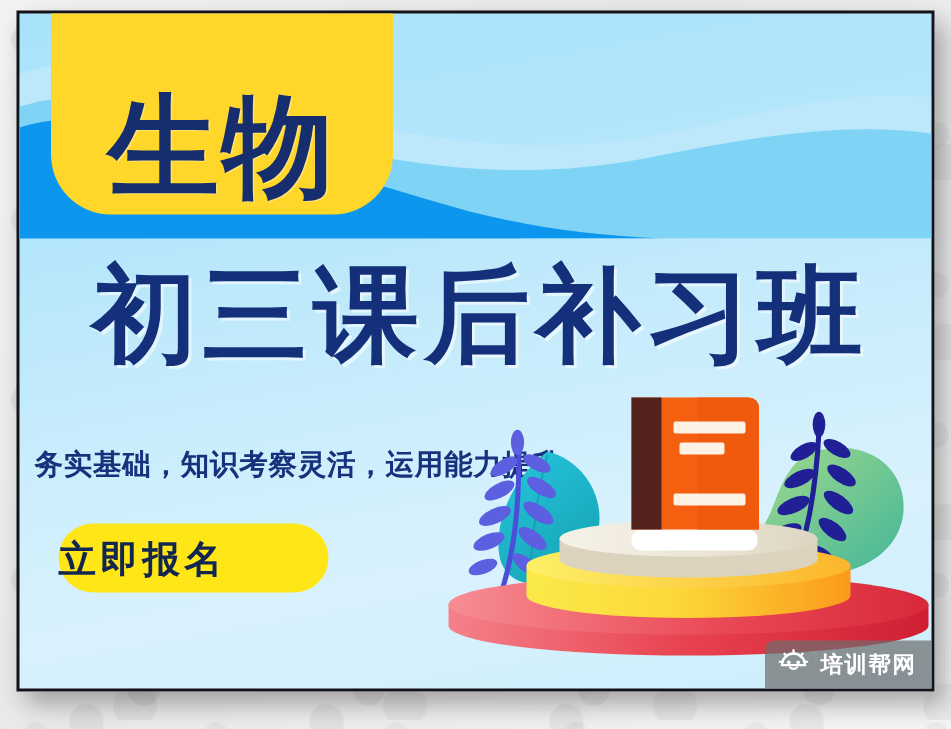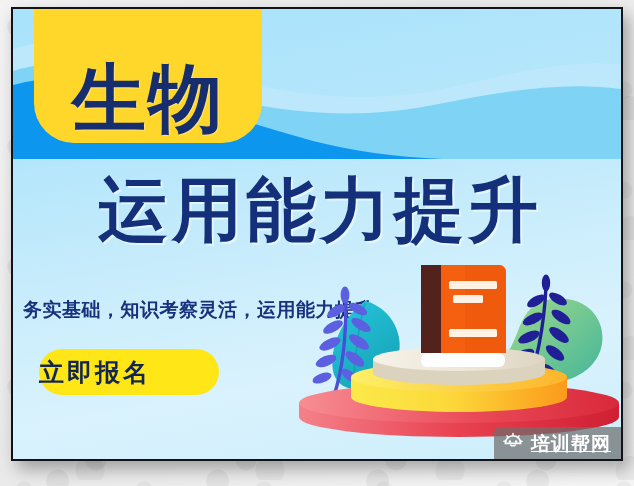--- a/index.html
+++ b/index.html
@@ -163,26 +163,25 @@
     height: 32px;
     padding: 0 10px 0 8px;
     background: rgba(110,110,110,0.72);
     border-radius: 6px 0 0 0;
     display: flex;
     align-items: center;
     gap: 7px;
     z-index: 40;
   }
   #watermark-label {
-    font-size: 19px;
+    font-size: 15px;
     font-weight: 700;
     color: #ffffff;
     letter-spacing: 1px;
     line-height: 1;
-    text-decoration: underline;
   }
 </style>
 </head>
 <body>
 
 <div id="page">
 
   <div id="paper-bg"></div>
   <div id="frame-shadow"></div>
 
@@ -192,21 +191,21 @@
       <path d="M0,40 C70,18 130,46 200,66 C280,88 360,96 440,78 C510,62 560,50 608,56 L608,150 L0,150 Z" fill="#bde8fb"></path>
       <path d="M0,62 C60,44 120,62 185,82 C260,104 340,112 420,96 C490,82 550,72 608,80 L608,150 L0,150 Z" fill="#7fd4f6"></path>
       <path d="M0,76 C55,60 105,78 160,92 C215,106 250,118 300,132 C340,142 380,148 430,150 L0,150 Z" fill="#0d96ee"></path>
       <path d="M0,96 C50,84 100,96 150,106 C205,118 245,130 285,142 C305,147 325,150 345,150 L0,150 Z" fill="#0d96ee"></path>
     </svg>
 
     <div id="subject-badge">
       <span id="subject-badge-label">生物</span>
     </div>
 
-    <div id="headline">运用能力提升</div>
+    <div id="headline">初三课后补习班</div>
 
     <div id="subtitle">务实基础，知识考察灵活，运用能力提升</div>
 
     <button id="cta-button">
       <span id="cta-button-label">立即报名</span>
     </button>
 
     <svg id="illustration" viewBox="0 0 332 200">
       <defs>
         <linearGradient id="gradMidTier" x1="0" y1="0" x2="1" y2="0">

